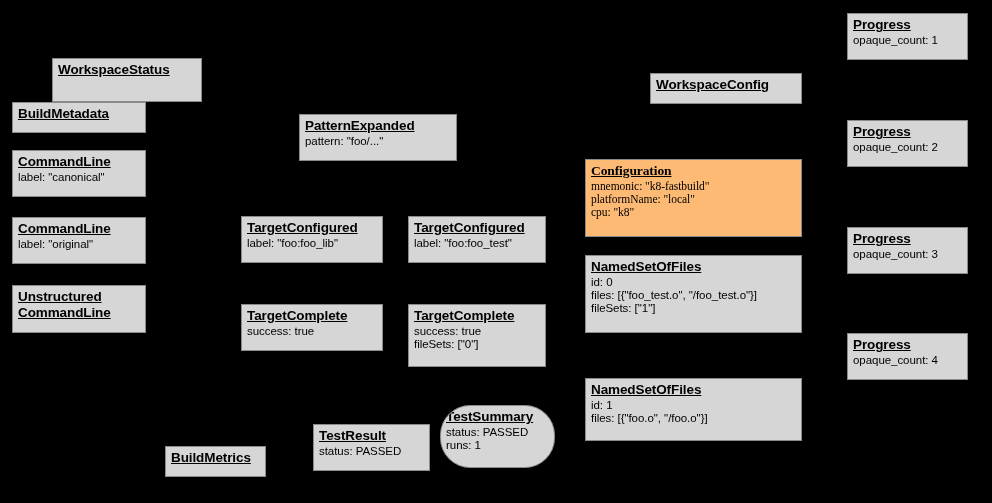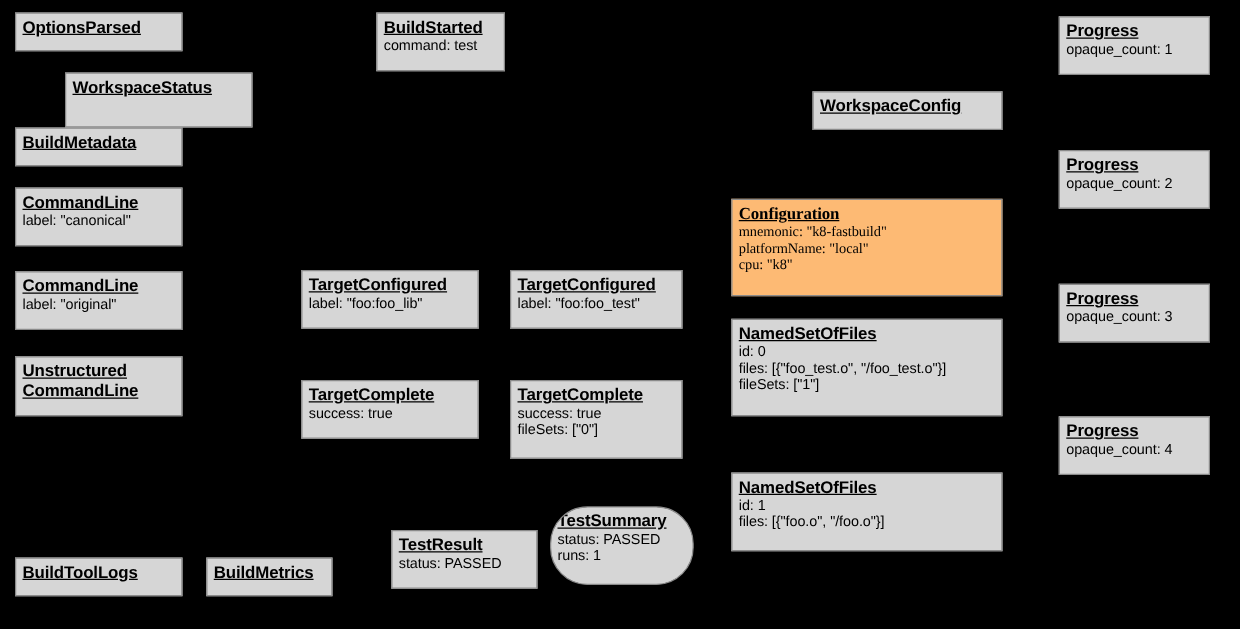--- a/index.html
+++ b/index.html
@@ -44,23 +44,20 @@
     font-size: 11.5px;
     font-weight: normal;
     white-space: nowrap;
     letter-spacing: -0.05px;
   }
 </style>
 </head>
 <body>
 
 <div id="canvas">
-    <div class="node" style="left: 12px; top: 10px; width: 134px; height: 31px; background: rgb(214, 214, 214); border-color: rgb(138, 138, 138); color: rgb(0, 0, 0);">
-      <span class="node-title">OptionsParsed</span>
-    </div>
     <div class="node" style="left: 12px; top: 58px; width: 150px; height: 44px; background: rgb(214, 214, 214); border-color: rgb(138, 138, 138); color: rgb(0, 0, 0); margin-left: 40px;">
       <span class="node-title">WorkspaceStatus</span>
     </div>
     <div class="node" style="left: 12px; top: 102px; width: 134px; height: 31px; background: rgb(214, 214, 214); border-color: rgb(138, 138, 138); color: rgb(0, 0, 0);">
       <span class="node-title">BuildMetadata</span>
     </div>
     <div class="node" style="left: 12px; top: 150px; width: 134px; height: 47px; background: rgb(214, 214, 214); border-color: rgb(138, 138, 138); color: rgb(0, 0, 0);">
       <span class="node-title">CommandLine</span>
       <span class="node-fields">
         <span class="field">label: "canonical"</span>
@@ -69,30 +66,27 @@
     <div class="node" style="left: 12px; top: 217px; width: 134px; height: 47px; background: rgb(214, 214, 214); border-color: rgb(138, 138, 138); color: rgb(0, 0, 0);">
       <span class="node-title">CommandLine</span>
       <span class="node-fields">
         <span class="field">label: "original"</span>
       </span>
     </div>
     <div class="node" style="left: 12px; top: 285px; width: 134px; height: 48px; background: rgb(214, 214, 214); border-color: rgb(138, 138, 138); color: rgb(0, 0, 0);">
       <span class="node-title">Unstructured
 CommandLine</span>
     </div>
-    <div class="node" style="left: 12px; top: 446px; width: 134px; height: 31px; background: rgb(214, 214, 214); border-color: rgb(138, 138, 138); color: rgb(0, 0, 0);">
-      <span class="node-title">BuildToolLogs</span>
-    </div>
     <div class="node" style="left: 165px; top: 446px; width: 101px; height: 31px; background: rgb(214, 214, 214); border-color: rgb(138, 138, 138); color: rgb(0, 0, 0);">
       <span class="node-title">BuildMetrics</span>
     </div>
-    <div class="node" style="left: 301px; top: 10px; width: 103px; height: 47px; background: rgb(214, 214, 214); border-color: rgb(138, 138, 138); color: rgb(0, 0, 0);">
-      <span class="node-title">BuildStarted</span>
+    <div class="node" style="left: 299px; top: 114px; width: 158px; height: 47px; background: rgb(214, 214, 214); border-color: rgb(138, 138, 138); color: rgb(0, 0, 0);">
+      <span class="node-title">PatternExpanded</span>
       <span class="node-fields">
-        <span class="field">command: test</span>
+        <span class="field">pattern: "foo/..."</span>
       </span>
     </div>
     <div class="node" style="left: 241px; top: 216px; width: 142px; height: 47px; background: rgb(214, 214, 214); border-color: rgb(138, 138, 138); color: rgb(0, 0, 0);">
       <span class="node-title">TargetConfigured</span>
       <span class="node-fields">
         <span class="field">label: "foo:foo_lib"</span>
       </span>
     </div>
     <div class="node" style="left: 408px; top: 216px; width: 138px; height: 47px; background: rgb(214, 214, 214); border-color: rgb(138, 138, 138); color: rgb(0, 0, 0);">
       <span class="node-title">TargetConfigured</span>

